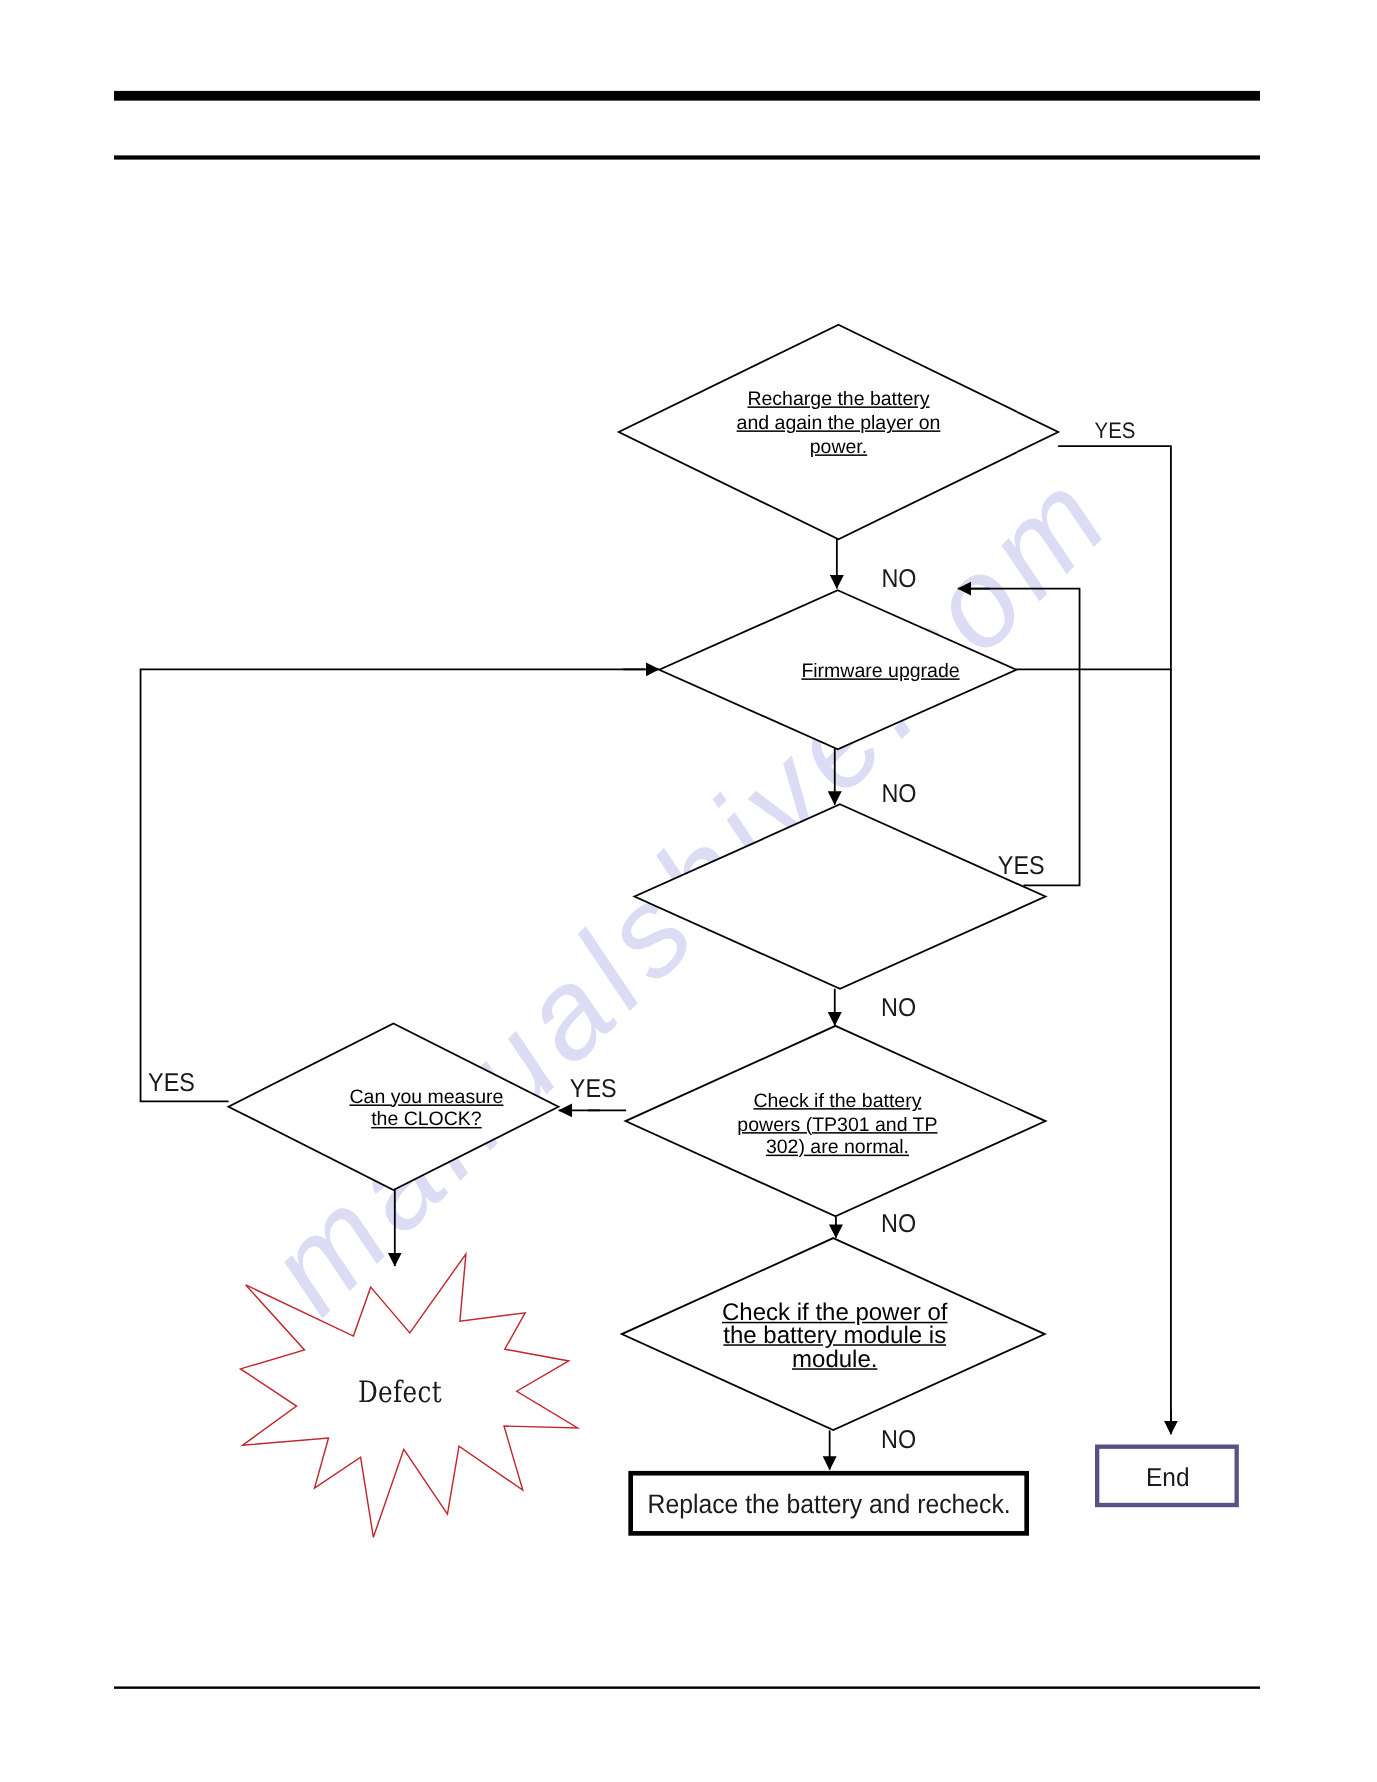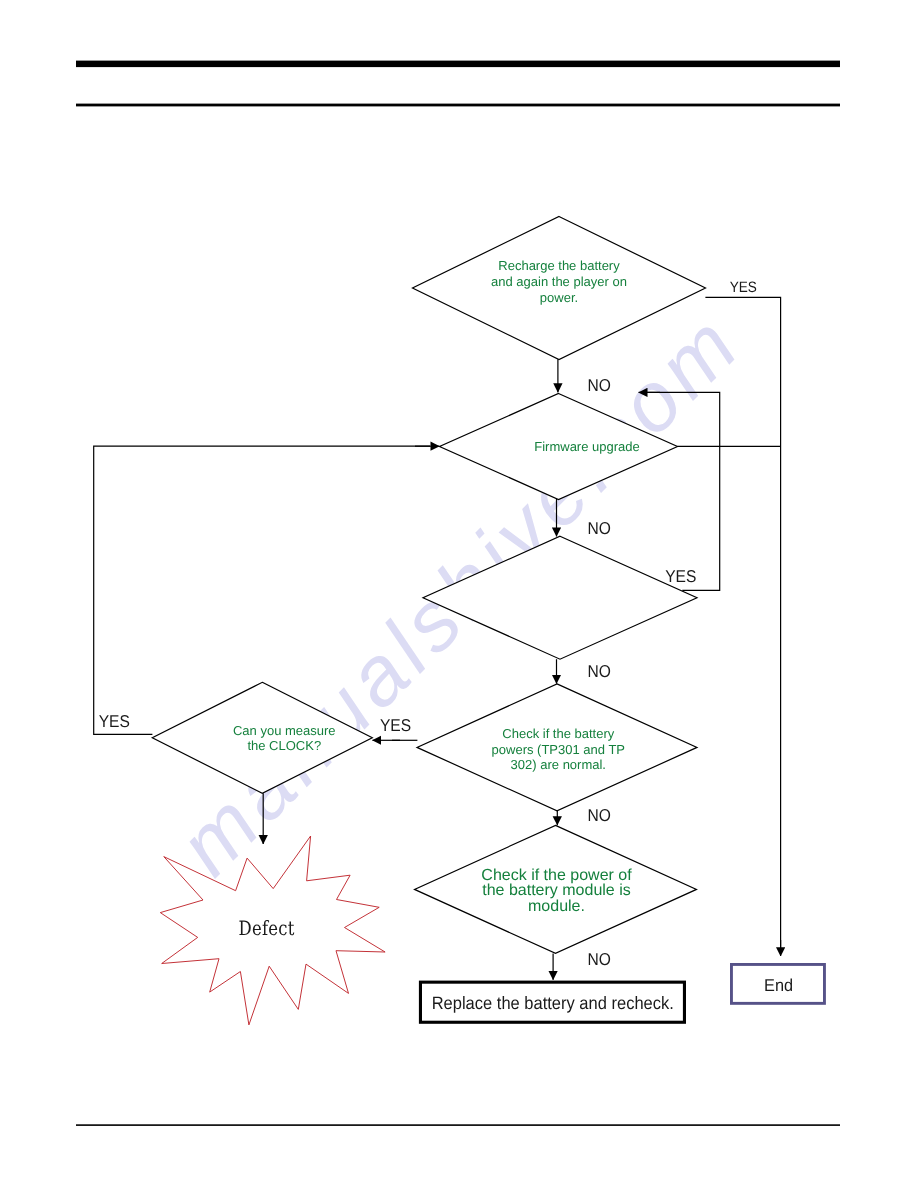--- a/index.html
+++ b/index.html
@@ -3,21 +3,21 @@
 <meta charset="utf-8">
 <style>
   html,body{margin:0;padding:0;background:#fff;}
   body{width:918px;height:1188px;position:relative;overflow:hidden;
        font-family:"Liberation Sans",sans-serif;color:#111;
        -webkit-font-smoothing:antialiased;text-rendering:geometricPrecision;}
   #page{position:absolute;left:0;top:0;width:918px;height:1188px;background:#fff;}
   svg.layer{position:absolute;left:0;top:0;}
   .wmlayer{position:absolute;left:0;top:0;width:918px;height:1188px;overflow:hidden;}
   .dtext{position:absolute;transform:translate(-50%,-50%);text-align:center;
-         white-space:nowrap;color:#15803d;}
+         white-space:nowrap;color:#000000;text-decoration:underline;}
   .boxtext{position:absolute;transform:translate(-50%,-50%) scaleY(1.08);text-align:center;
          white-space:nowrap;font-size:16.5px;color:#1a1a1a;}
   .endtext{position:absolute;transform:translate(-50%,-50%) scaleY(1.06);text-align:center;
          white-space:nowrap;font-size:16.3px;color:#1a1a1a;}
   .defecttext{position:absolute;transform:translate(-50%,-50%) scaleY(1.08);text-align:center;
          white-space:nowrap;font-family:"DejaVu Serif Condensed","DejaVu Serif",serif;font-size:18.3px;letter-spacing:0.25px;text-indent:0.25px;color:#1a1a1a;}
   .elabel{position:absolute;transform:translate(-50%,-50%) scaleY(1.1);white-space:nowrap;color:#1a1a1a;}
 </style>
 </head>
 <body>

